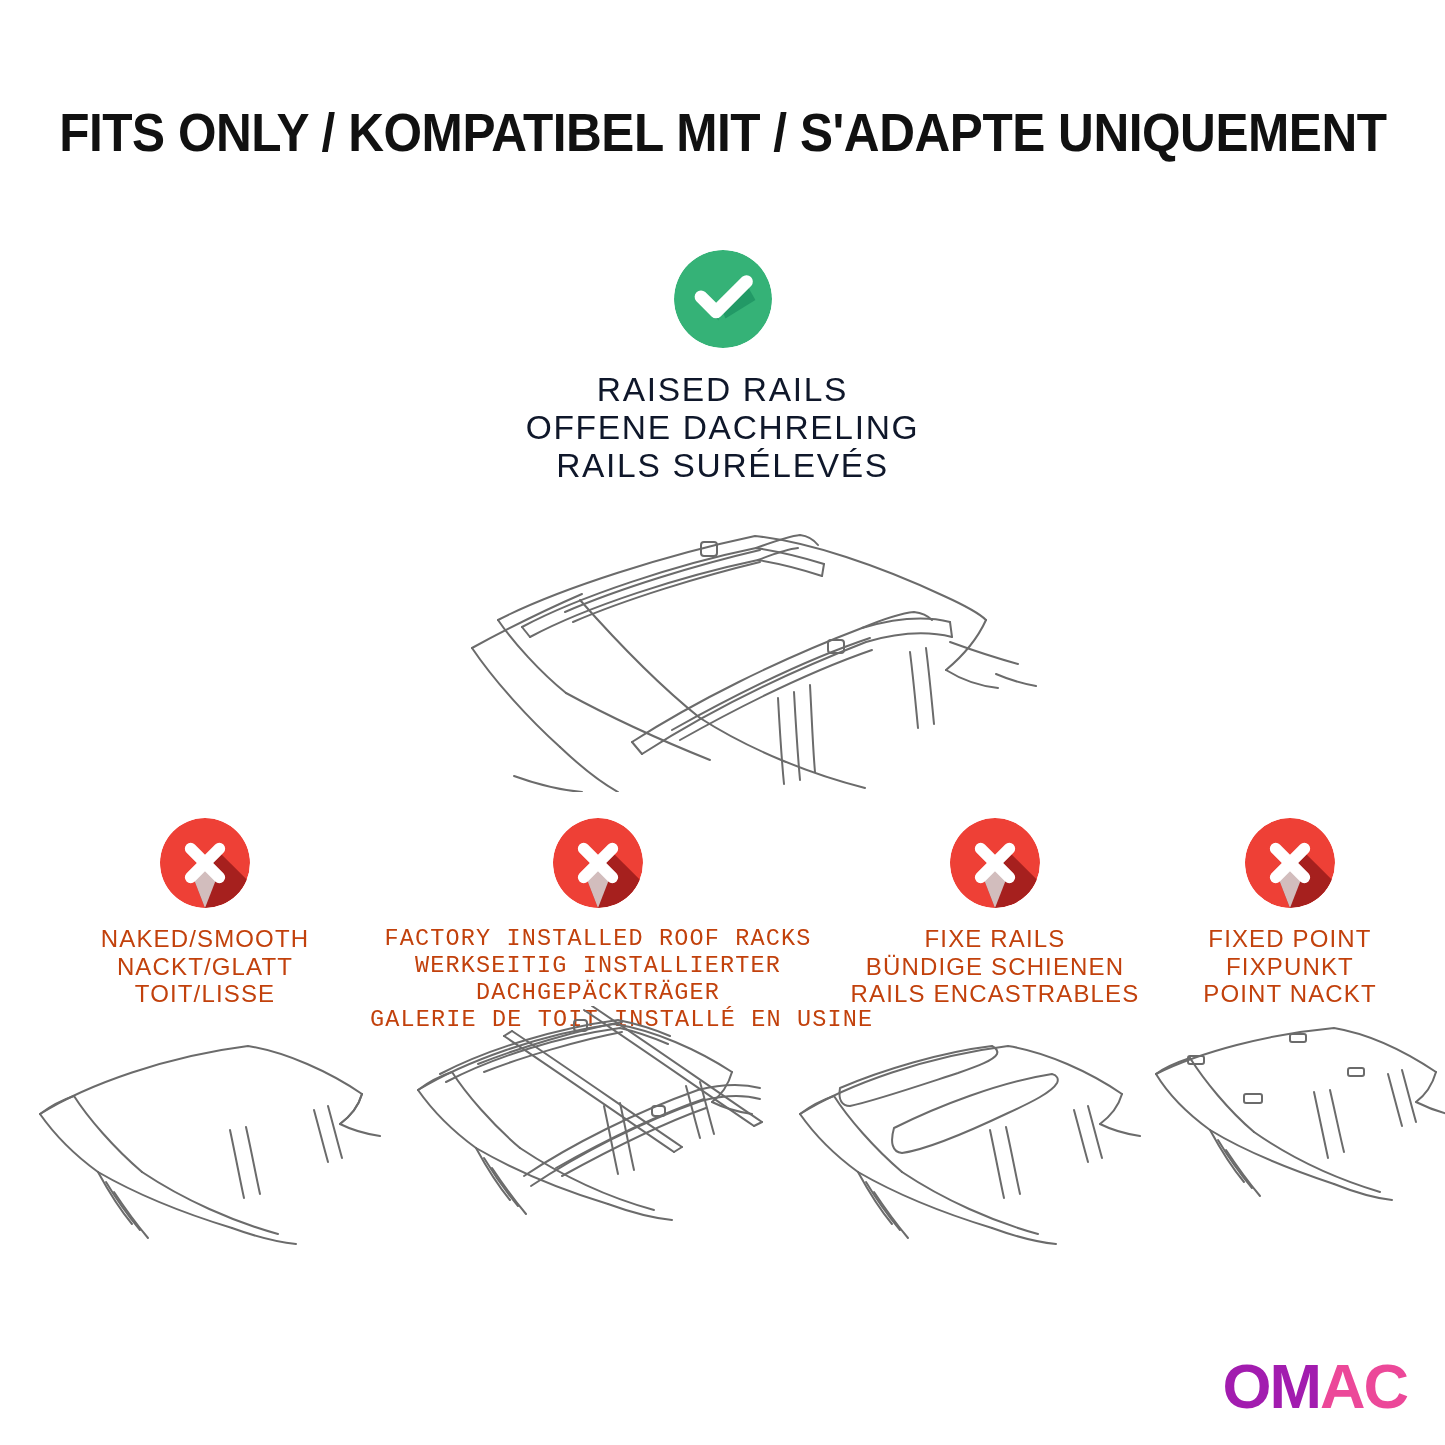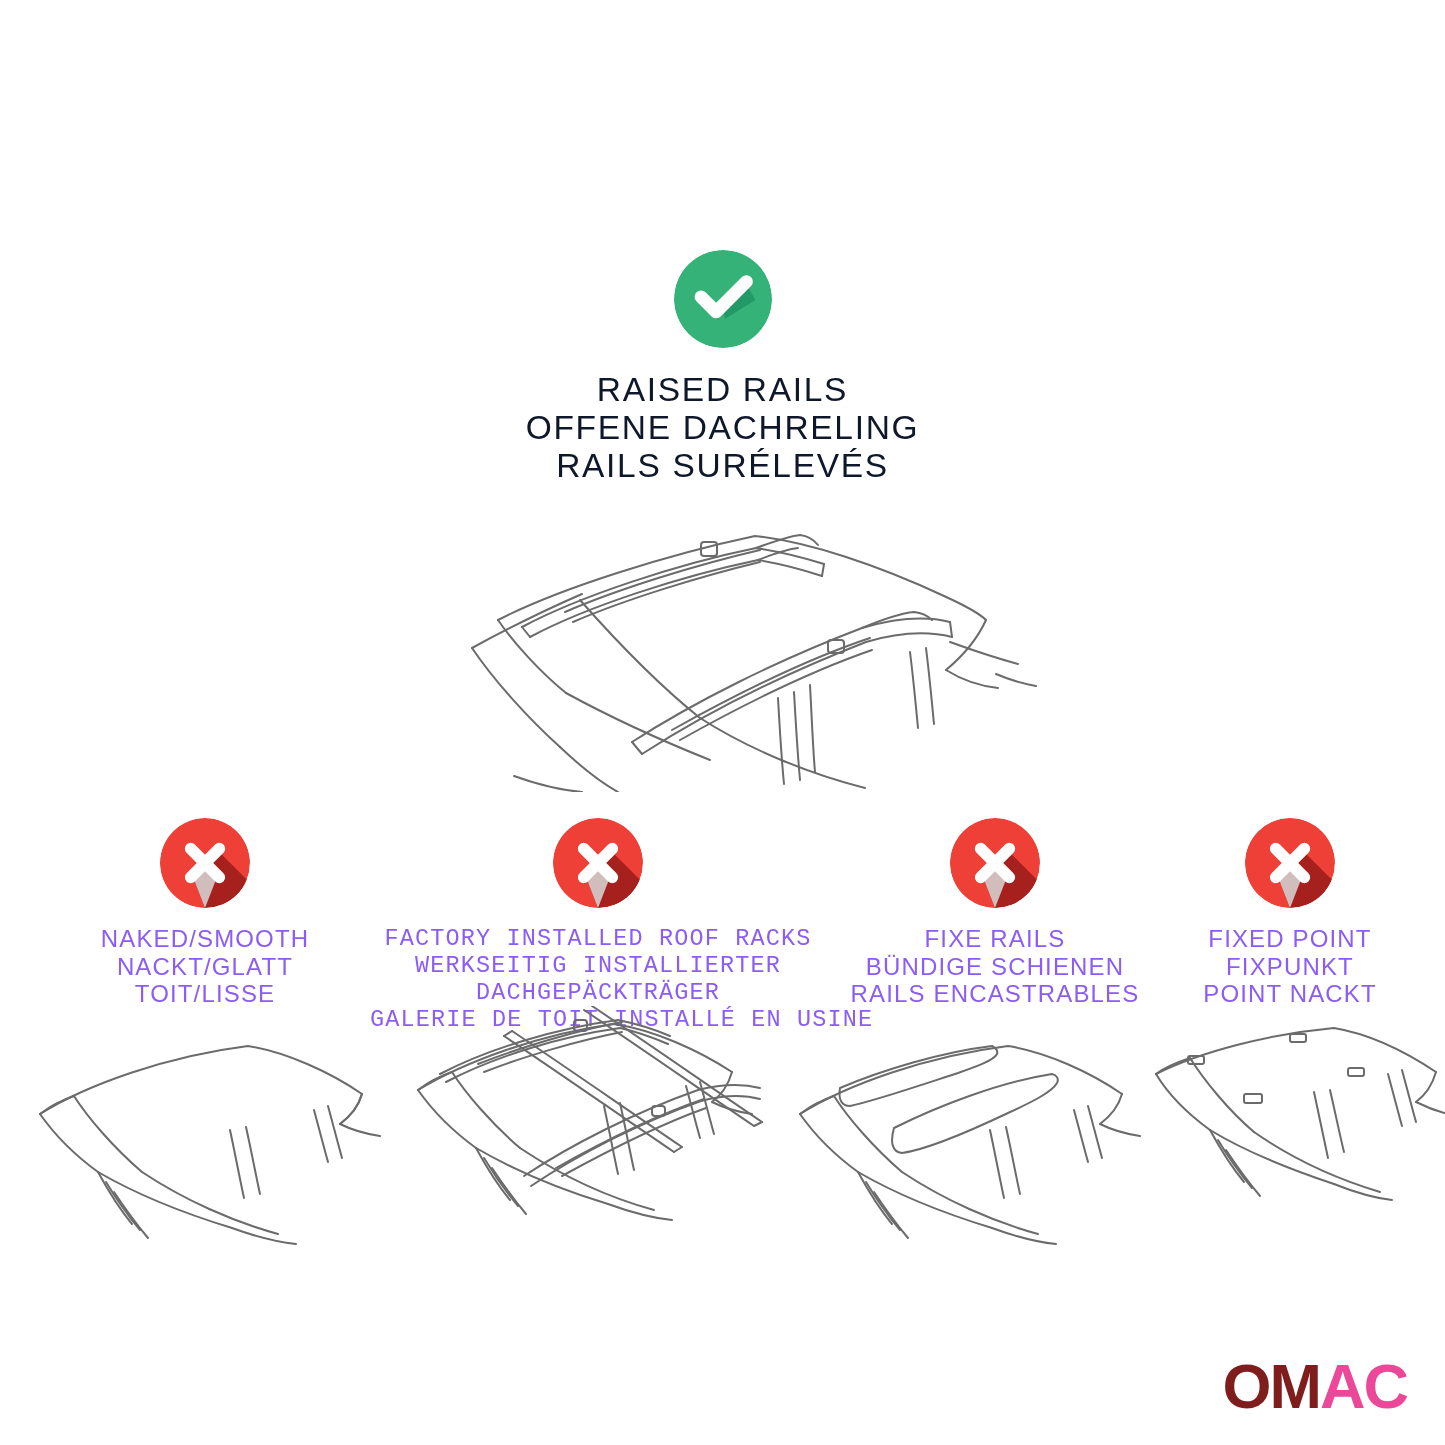--- a/index.html
+++ b/index.html
@@ -53,21 +53,21 @@
     position:absolute;left:410px;top:492px;width:640px;height:300px;
   }
   #hero-illo svg{display:block;width:100%;height:100%;}
 
   
   .col{position:absolute;top:818px;}
   .col .badge{width:90px;height:90px;margin:0 auto;}
   .col .labels{
     margin-top:17px;text-align:center;
     font-size:24px;line-height:27.5px;letter-spacing:1.15px;
-    font-weight:400;color:#8b5cf6;white-space:nowrap;
+    font-weight:400;color:#c2410c;white-space:nowrap;
   }
   #col-1{left:35px;width:340px;}
   #col-2{left:370px;width:456px;font-family:Liberation Mono, monospace;}
   #col-3{left:830px;width:330px;}
   #col-4{left:1145px;width:290px;}
 
   #col-2 .labels{font-size:23.5px;line-height:27px;}
 
   .col-illo{position:absolute;}
   .col-illo svg{display:block;width:100%;height:100%;}
@@ -75,29 +75,32 @@
   #illo-2{left:398px;top:1006px;width:368px;height:244px;}
   #illo-3{left:778px;top:1022px;width:368px;height:228px;}
   #illo-4{left:1148px;top:1018px;width:300px;height:232px;}
 
   
   #logo{
     position:absolute;right:38px;bottom:27px;
     font-weight:bold;font-size:63px;line-height:63px;
     letter-spacing:-2px;display:flex;align-items:baseline;
   }
-  #logo .om{color:#7f1d1d;}
+  #logo .om{color:#a21caf;}
   #logo .ac{color:#ec4899;}
   #logo span{font-family:"Liberation Sans", sans-serif;}
 </style>
 </head>
 <body>
 
 <div class="page">
 
+  <div id="title-bar">
+    <div class="title">FITS ONLY / KOMPATIBEL MIT / S'ADAPTE UNIQUEMENT</div>
+  </div>
 
   <div id="hero">
     <div id="hero-badge-wrap">
       <div class="badge">
         <svg viewBox="0 0 100 100" xmlns="http://www.w3.org/2000/svg">
           <defs>
             <clipPath id="cg">
                 <circle cx="50" cy="50" r="50"></circle>
               </clipPath>
           </defs>

